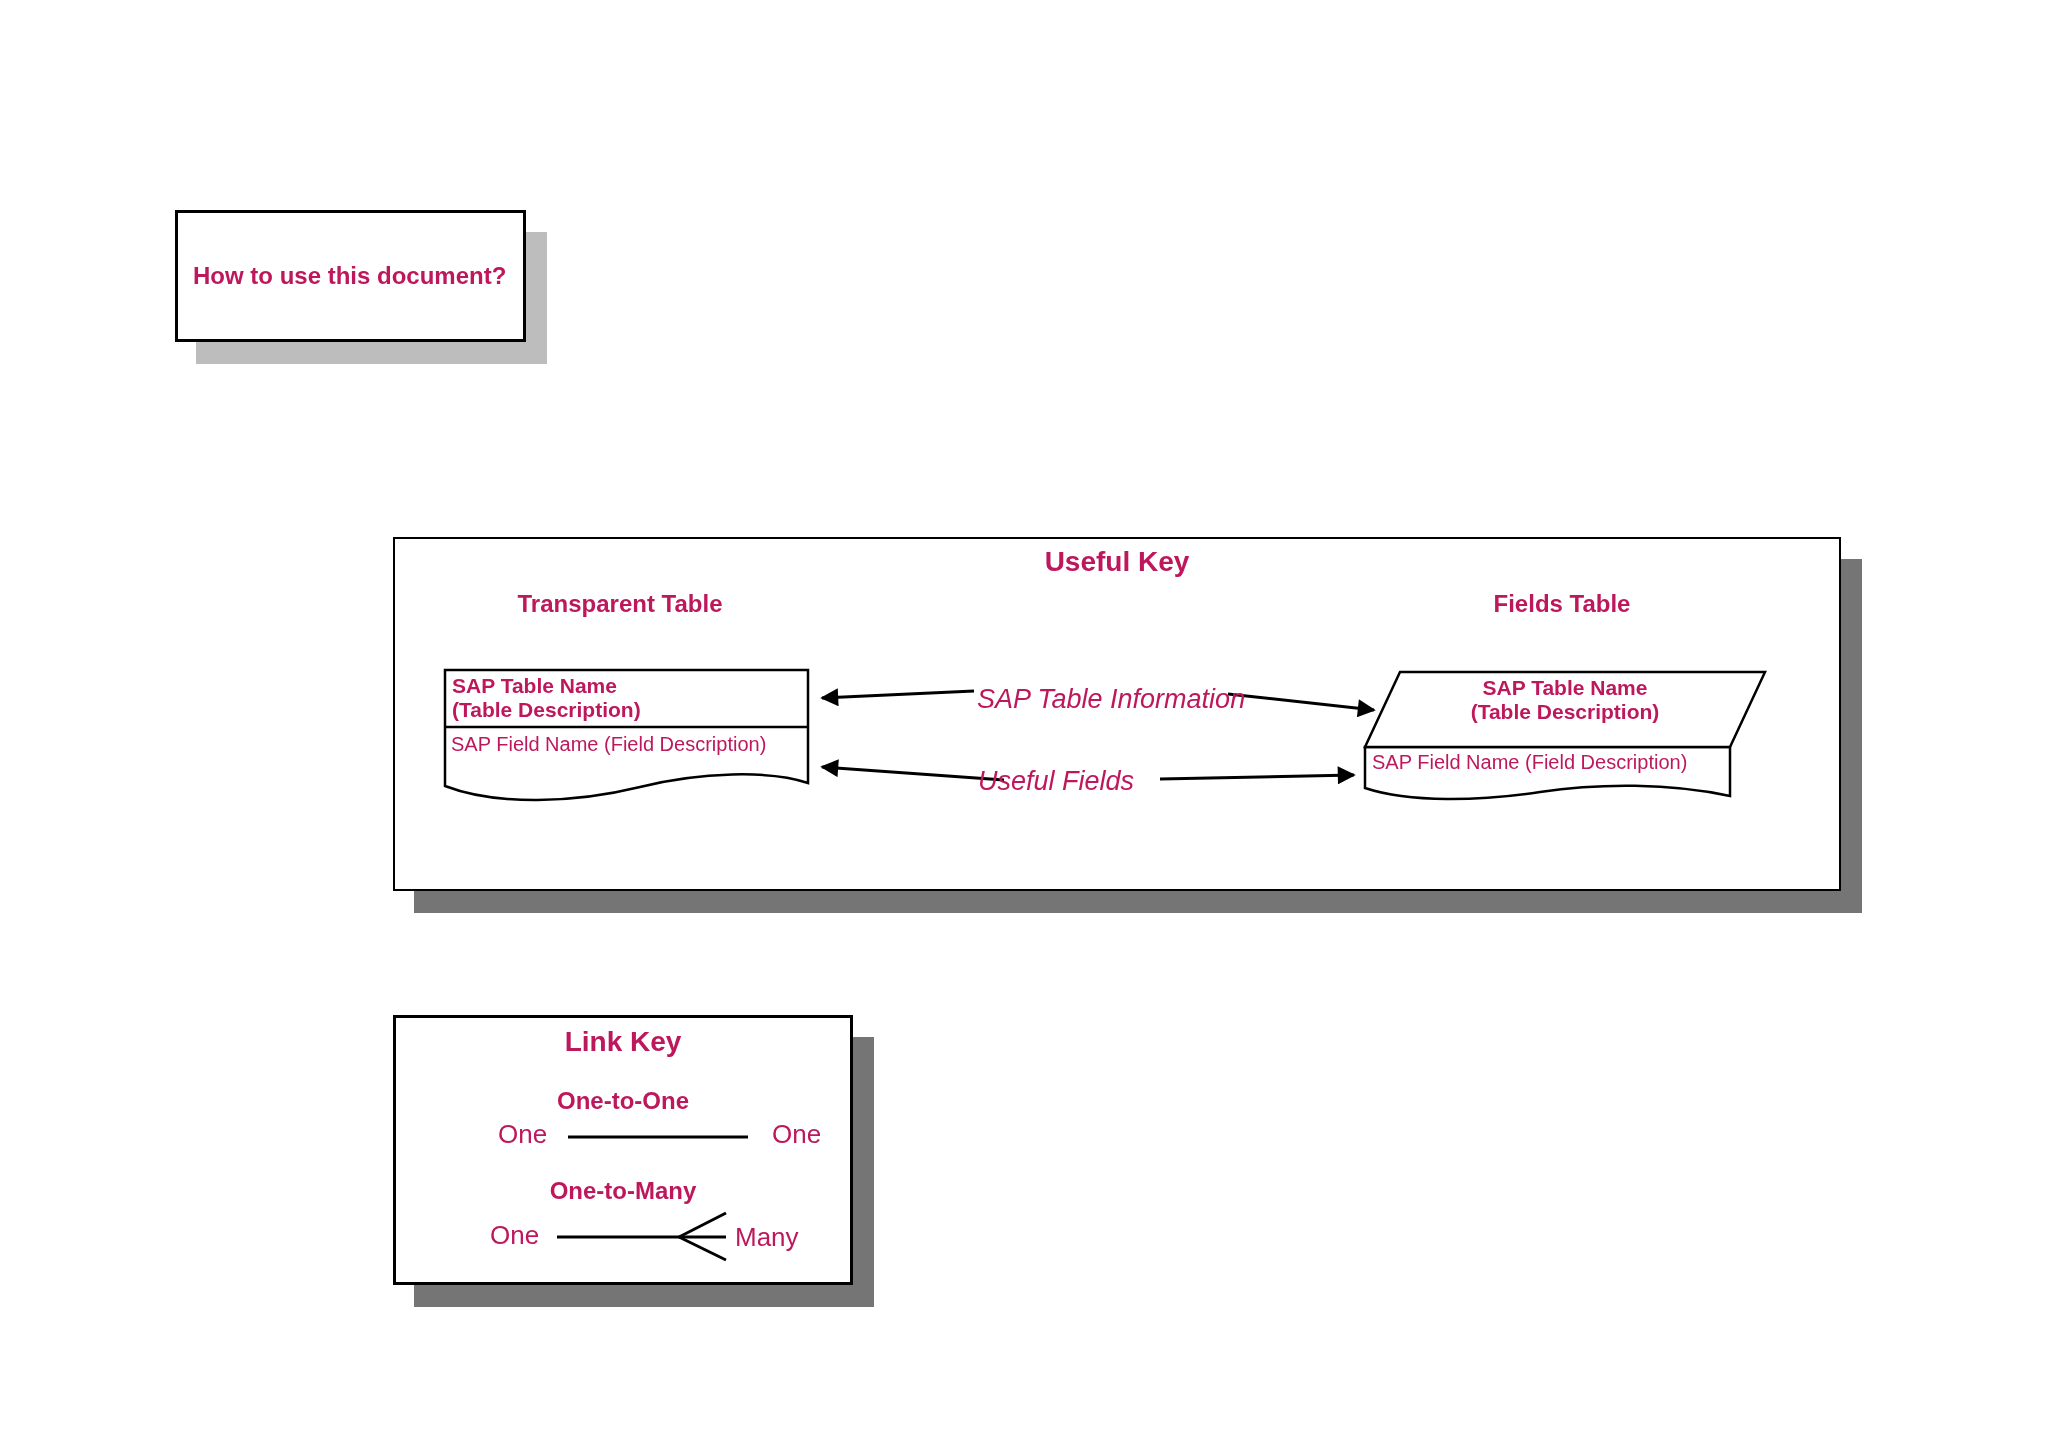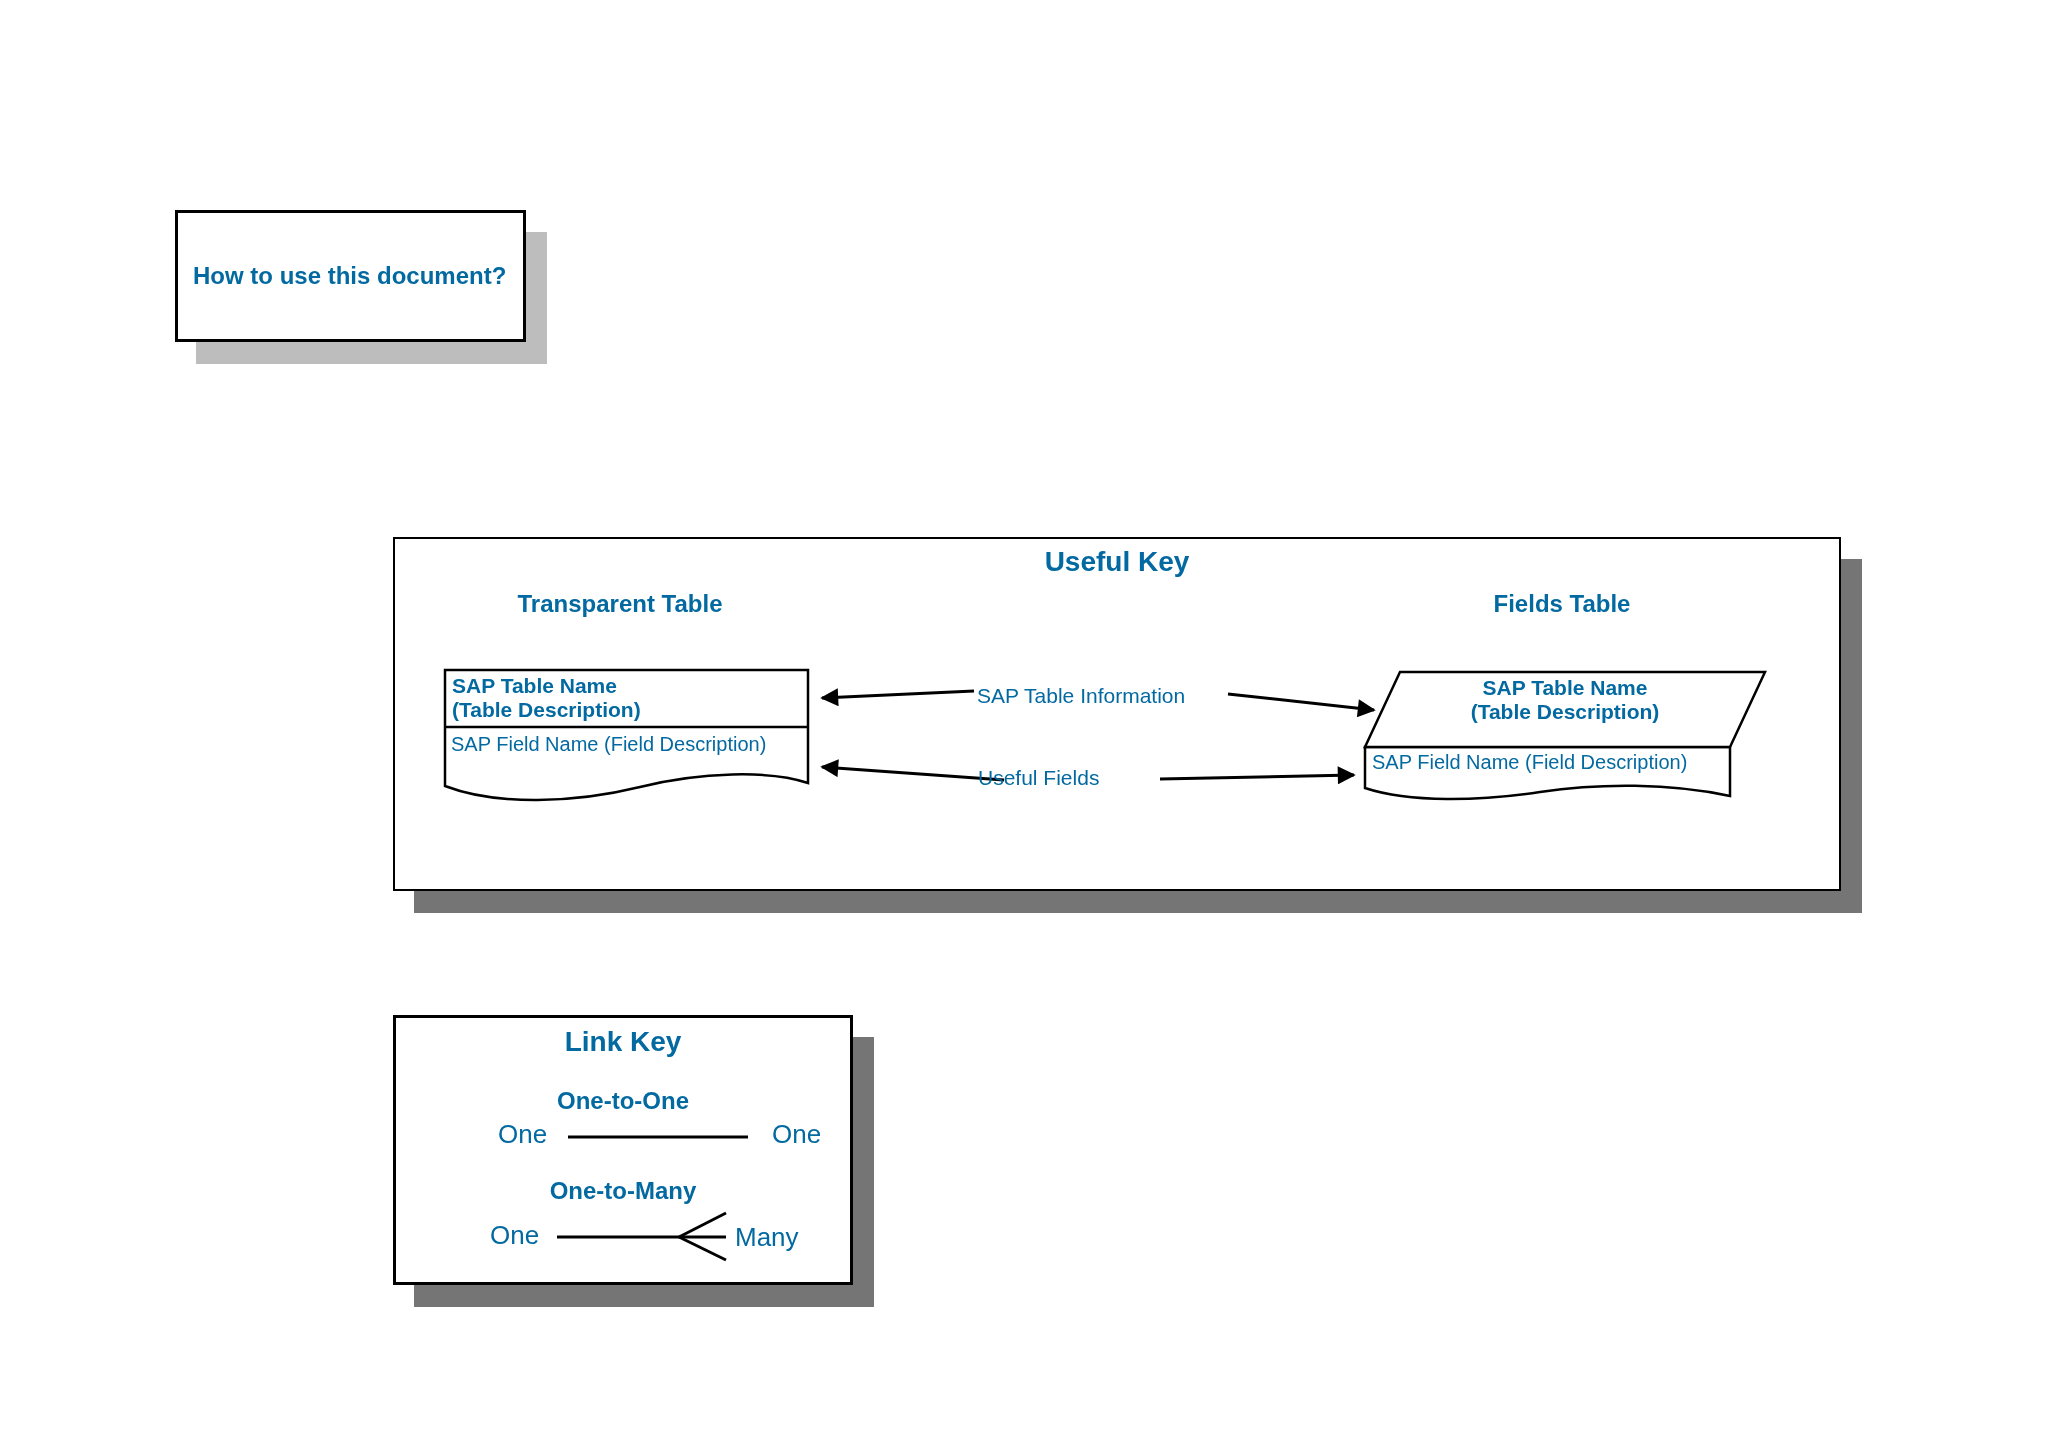--- a/index.html
+++ b/index.html
@@ -1,18 +1,18 @@
 <!DOCTYPE html>
 <html><head>
 <meta charset="utf-8">
 <style>
   html,body{margin:0;padding:0;background:#ffffff;}
   .page{
     position:relative;width:2048px;height:1450px;background:#ffffff;overflow:hidden;
-    font-family:"Liberation Sans","DejaVu Sans",sans-serif;color:#0369a1;
+    font-family:"Liberation Sans","DejaVu Sans",sans-serif;color:#be185d;
   }
   .abs{position:absolute;}
   .shadow-light{background:#bdbdbd;}
   .shadow-dark{background:#757575;}
   .panel{background:#ffffff;border:2px solid #000000;box-sizing:border-box;}
   .panel.thick{border-width:3px;}
   .z1{z-index:1}.z2{z-index:2}
   .txt{position:absolute;white-space:nowrap;z-index:3;}
   .center-anchor{transform:translateX(-50%);}
 
@@ -27,21 +27,21 @@
 
   
   .tk-shadow{left:414px;top:559px;width:1448px;height:354px;}
   .tk-panel{left:393px;top:537px;width:1448px;height:354px;}
   .tk-title{left:393px;top:546px;width:1448px;text-align:center;font-size:28px;font-weight:bold;}
   .tk-head{top:590px;font-size:24px;font-weight:bold;}
   .tt-header{left:452px;top:674px;font-size:21px;font-weight:bold;line-height:24px;}
   .tt-field{left:451px;top:733px;font-size:20px;}
   .ct-header{left:1565px;top:676px;font-size:21px;font-weight:bold;line-height:24px;text-align:center;}
   .ct-field{left:1372px;top:751px;font-size:20px;}
-  .mid-label{font-size:21px;}
+  .mid-label{font-size:27px;font-style:italic;}
 
   
   .lk-shadow{left:414px;top:1037px;width:460px;height:270px;}
   .lk-panel{left:393px;top:1015px;width:460px;height:270px;}
   .lk-title{left:393px;top:1026px;width:460px;text-align:center;font-size:28px;font-weight:bold;}
   .lk-sub{left:393px;width:460px;text-align:center;font-size:24px;font-weight:bold;}
   .lk-end{font-size:26px;}
 
   svg.overlay{position:absolute;left:0;top:0;z-index:2;pointer-events:none;}
 </style>

